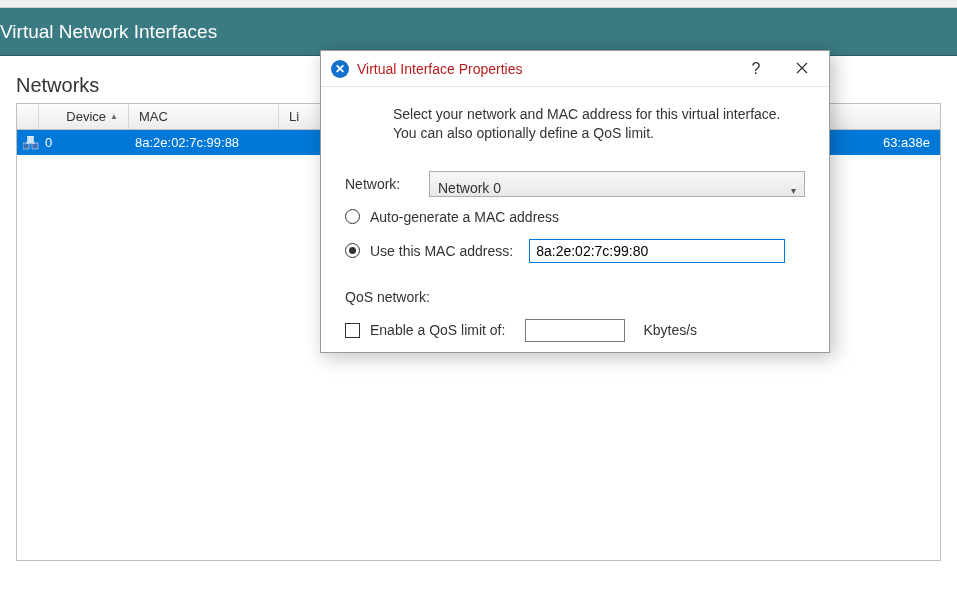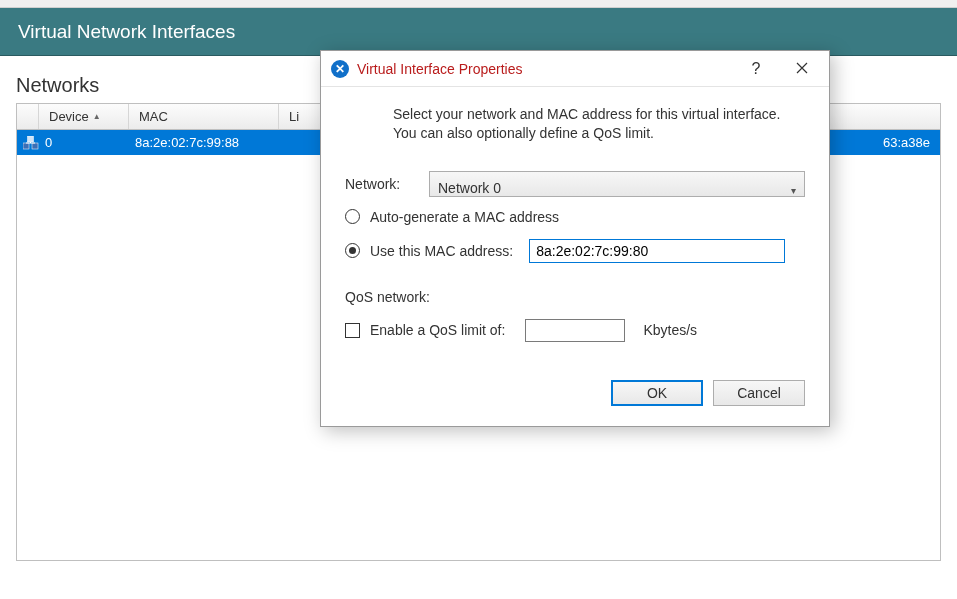--- a/index.html
+++ b/index.html
@@ -12,21 +12,20 @@
       height: 599px;
       position: relative;
       overflow: hidden;
     }
     .header-bar {
       background: #3a7a82;
       color: #fff;
       height: 48px;
       display: flex;
       align-items: center;
-      padding-left: 18px;
       font-size: 19px;
       font-weight: 400;
       border-bottom: 1px solid #2a5a60;
     }
     .tabs-placeholder {
       height: 8px;
       background: #f0f0f0;
       border-bottom: 1px solid #d0d0d0;
     }
     .section-title {
@@ -51,21 +50,21 @@
     .grid-head .col {
       padding: 0 10px;
       border-right: 1px solid #d6d6d6;
       height: 100%;
       display: flex;
       align-items: center;
       gap: 4px;
     }
     .grid-head .col:last-child { border-right: none; }
     .col-icon { width: 22px; border-right: 1px solid #d6d6d6; padding: 0; }
-    .col-device { width: 90px; }
+    .col-device { width: 90px; justify-content: flex-end; }
     .col-mac { width: 150px; }
     .col-link { flex: 1; }
     .sort-arrow {
       font-size: 8px;
       color: #666;
     }
     .grid-row {
       display: flex;
       height: 25px;
       align-items: center;
@@ -328,21 +327,13 @@
     <div class="group-label">QoS network:</div>
 
     <div class="checkbox-row">
       <div class="checkbox"></div>
       <div class="label">Enable a QoS limit of:</div>
       <input class="qos-input" value="" style="">
       <div class="label">Kbytes/s</div>
     </div>
   </div>
 
-  <div class="dialog-footer">
-    <div class="btn default">
-      <span>OK</span>
-    </div>
-    <div class="btn">
-      <span>Cancel</span>
-    </div>
-  </div>
 </div>
 
 </body></html>

